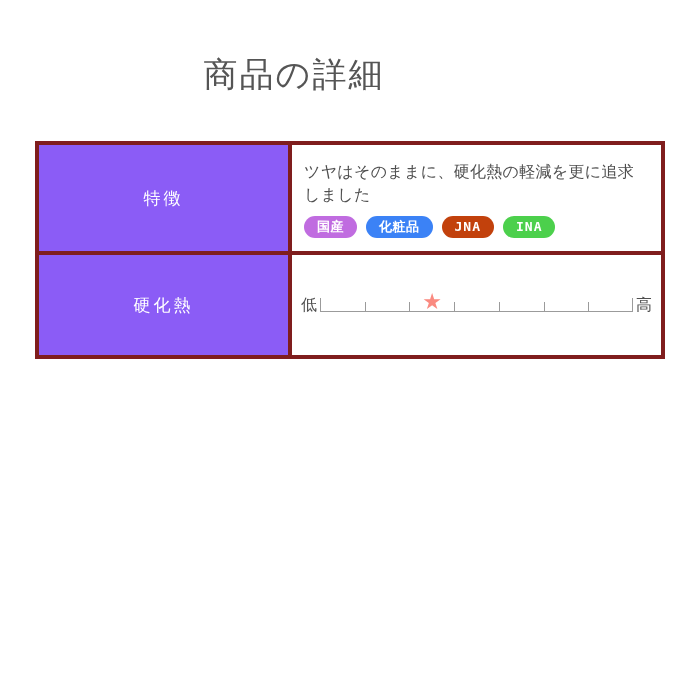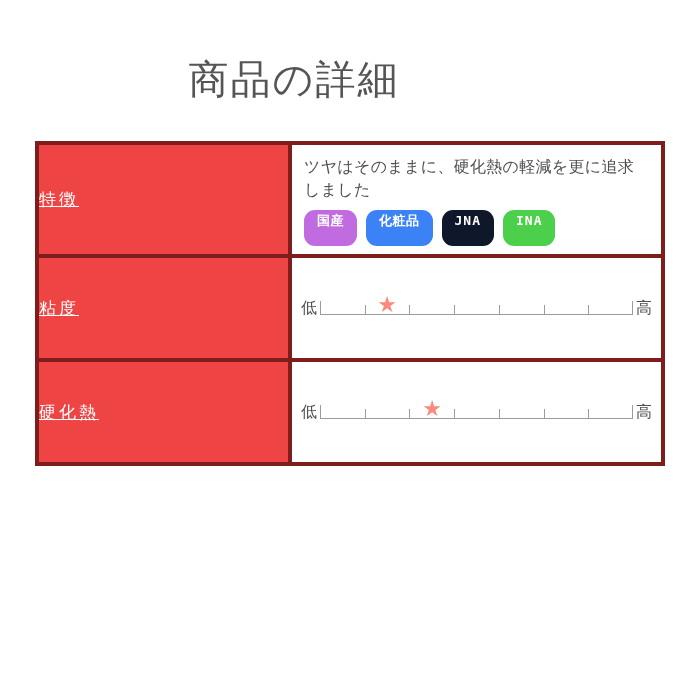--- a/index.html
+++ b/index.html
@@ -19,46 +19,45 @@
     width: 700px;
     height: 700px;
     box-sizing: border-box;
   }
   .page-title {
     position: absolute;
     top: 52px;
     left: 0;
     width: 588px;
     text-align: center;
-    font-size: 40px;
+    font-size: 34px;
     letter-spacing: 2px;
     color: #555555;
     font-weight: 400;
   }
   .spec-table {
     position: absolute;
     top: 141px;
     left: 35px;
     width: 630px;
     border-collapse: collapse;
     table-layout: fixed;
   }
   .spec-table td {
     border: 4px solid #7f1d1d;
     padding: 0;
     vertical-align: middle;
   }
   td.label-cell {
     width: 249px;
-    background: #ef4444;
+    background: #8b5cf6;
     color: #ffffff;
-    text-align: left;
+    text-align: center;
     font-size: 17px;
     letter-spacing: 3px;
-    text-decoration: underline;
   }
   td.value-cell {
     background: #ffffff;
   }
   tr.row-feature td { height: 106px; }
   tr.row-scale td { height: 100px; }
 
   
   .feature-wrap {
     padding: 11px 12px 8px 12px;
@@ -69,21 +68,21 @@
     color: #4f4f4f;
     letter-spacing: 0.3px;
   }
   .tag-row {
     margin-top: 9px;
     display: flex;
     gap: 9px;
   }
   .tag {
     border-radius: 11px;
-    height: 36px;
+    height: 22px;
     line-height: 22px;
     padding: 0 13px;
     color: #ffffff;
     font-size: 13px;
     font-weight: bold;
     letter-spacing: 1px;
     text-align: center;
     font-family: "DejaVu Sans Mono", monospace;
     white-space: nowrap;
   }
@@ -150,48 +149,27 @@
   <table class="spec-table">
     <tbody>
       <tr class="row-feature">
         <td class="label-cell">特徴</td>
         <td class="value-cell">
           <div class="feature-wrap">
             <div class="feature-text">ツヤはそのままに、硬化熱の軽減を更に追求しました</div>
             <div class="tag-row">
               <span class="tag jp" style="background:#c06ce0">国産</span>
               <span class="tag jp" style="background:#3b82f6">化粧品</span>
-              <span class="tag" style="background:#0f172a">JNA</span>
+              <span class="tag" style="background:#c2410c">JNA</span>
               <span class="tag" style="background:#4cd04c">INA</span>
             </div>
           </div>
         </td>
       </tr>
 
-      <tr class="row-scale">
-        <td class="label-cell">粘度</td>
-        <td class="value-cell">
-          <div class="scale-wrap">
-            <span class="scale-end">低</span>
-            <div class="scale-track">
-              <div class="axis"></div>
-              <div class="tick edge" style="left:0px"></div>
-              <div class="tick" style="left:44.7px"></div>
-              <div class="tick" style="left:89.4px"></div>
-              <div class="tick" style="left:134.1px"></div>
-              <div class="tick" style="left:178.8px"></div>
-              <div class="tick" style="left:223.5px"></div>
-              <div class="tick" style="left:268.2px"></div>
-              <div class="tick edge" style="left:312px"></div>
-              <div class="star" style="left:67px">★</div>
-            </div>
-            <span class="scale-end">高</span>
-          </div>
-        </td>
-      </tr>
 
       <tr class="row-scale">
         <td class="label-cell">硬化熱</td>
         <td class="value-cell">
           <div class="scale-wrap">
             <span class="scale-end">低</span>
             <div class="scale-track">
               <div class="axis"></div>
               <div class="tick edge" style="left:0px"></div>
               <div class="tick" style="left:44.7px"></div>

